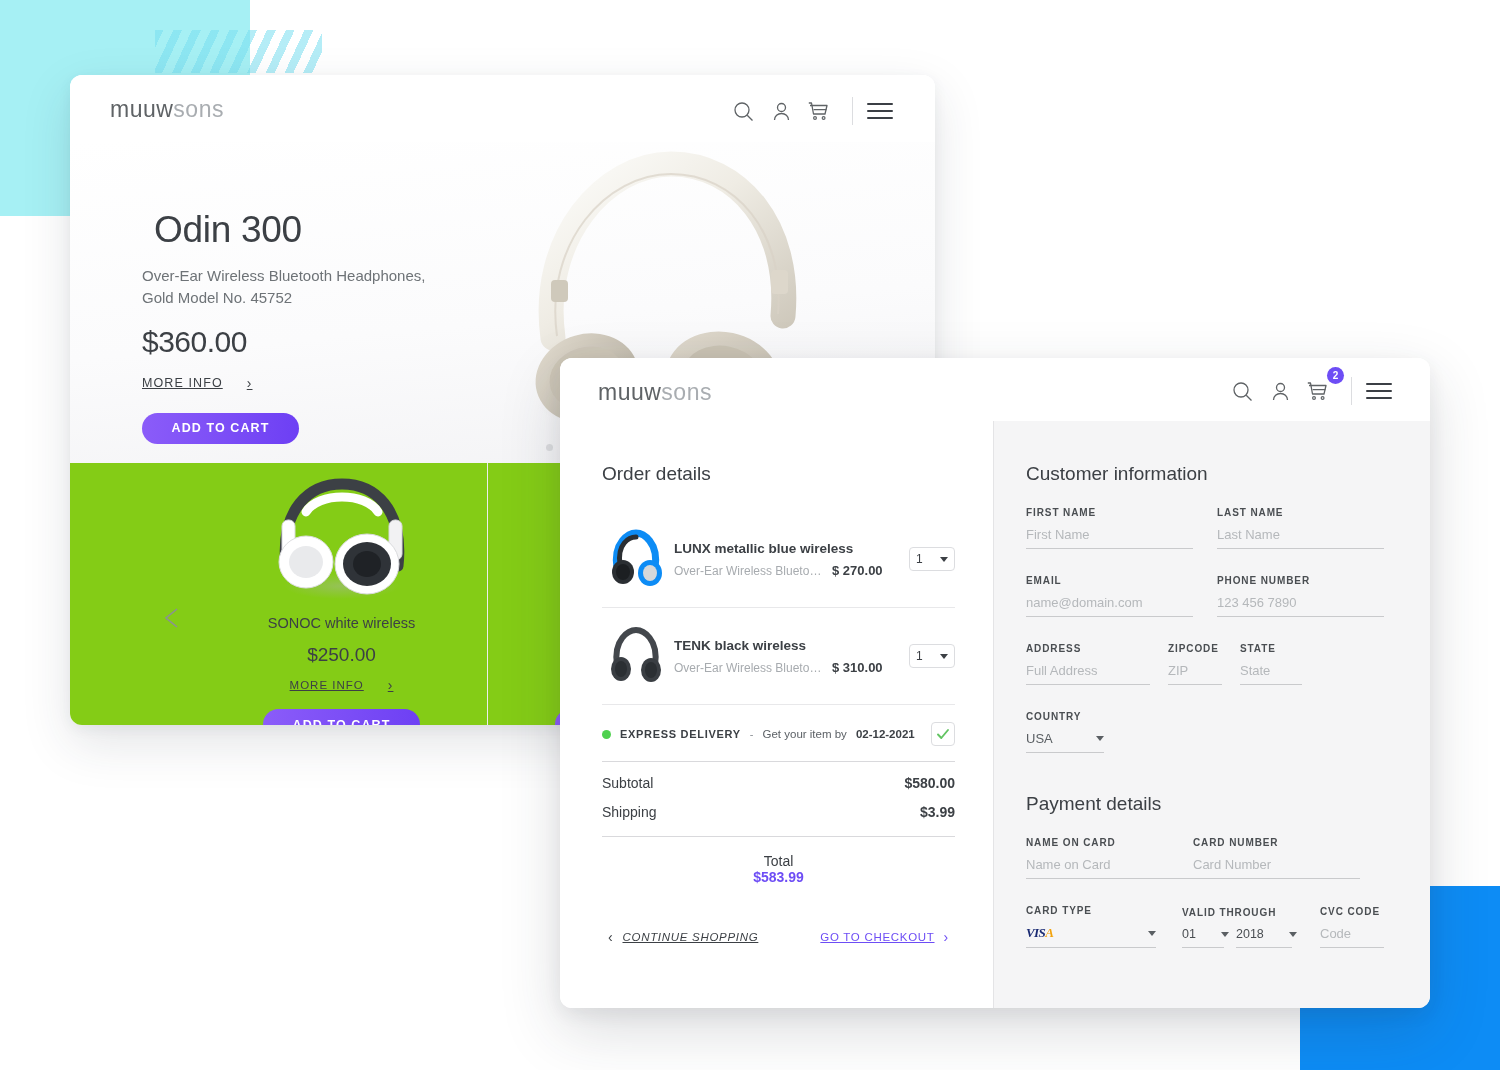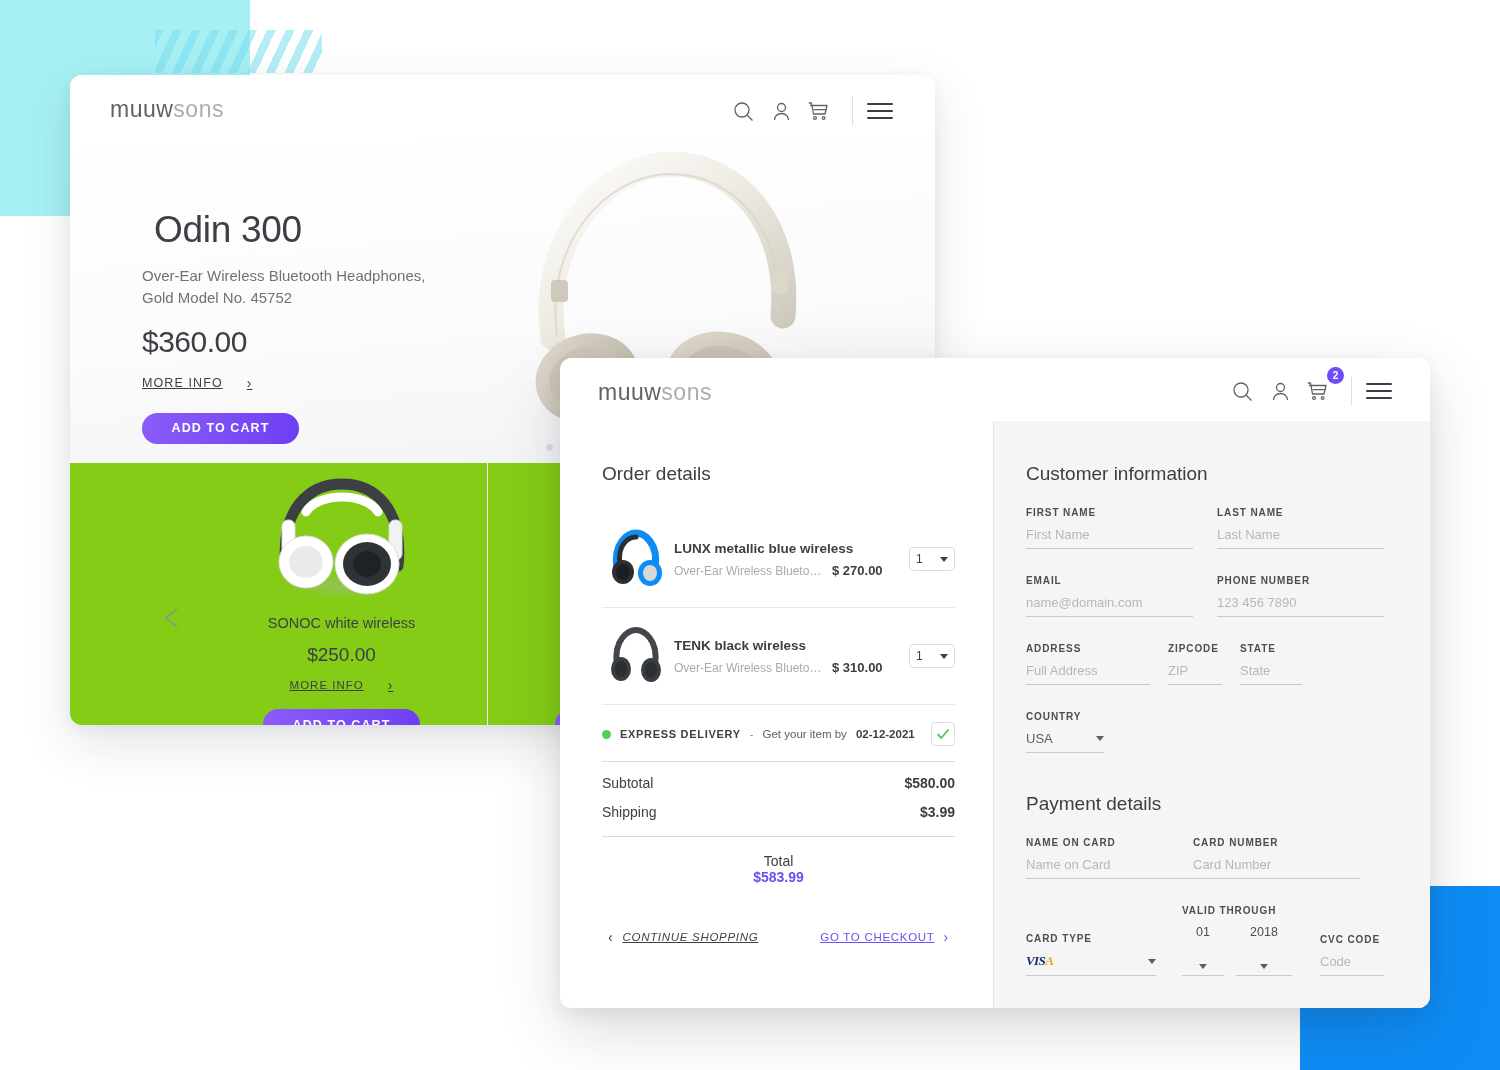--- a/index.html
+++ b/index.html
@@ -220,21 +220,21 @@
   .visa .vi-a{color:#1a2b73;}
   .visa .vi-b{color:#f2a20c;}
 
   .row-pay{display:flex;align-items:flex-end;}
   #f-cardtype{width:130px;margin-right:26px;}
   #f-valid{width:116px;margin-right:22px;}
   #f-cvc{width:auto;flex:1;}
   .valid-pair{display:flex;gap:12px;}
   .mini-sel{
     display:flex;align-items:center;gap:25px;border-bottom:1px solid #c9cacc;
-    padding:9px 0 6px 0;cursor:pointer;flex-direction:column;
+    padding:9px 0 6px 0;cursor:pointer;
   }
   .mini-sel span{font-size:12.5px;color:#4a4e52;}
 </style>
 </head>
 <body>
 
 <div class="deco-cyan"></div>
 <div class="deco-stripes"></div>
 <div class="deco-blue"></div>
 

